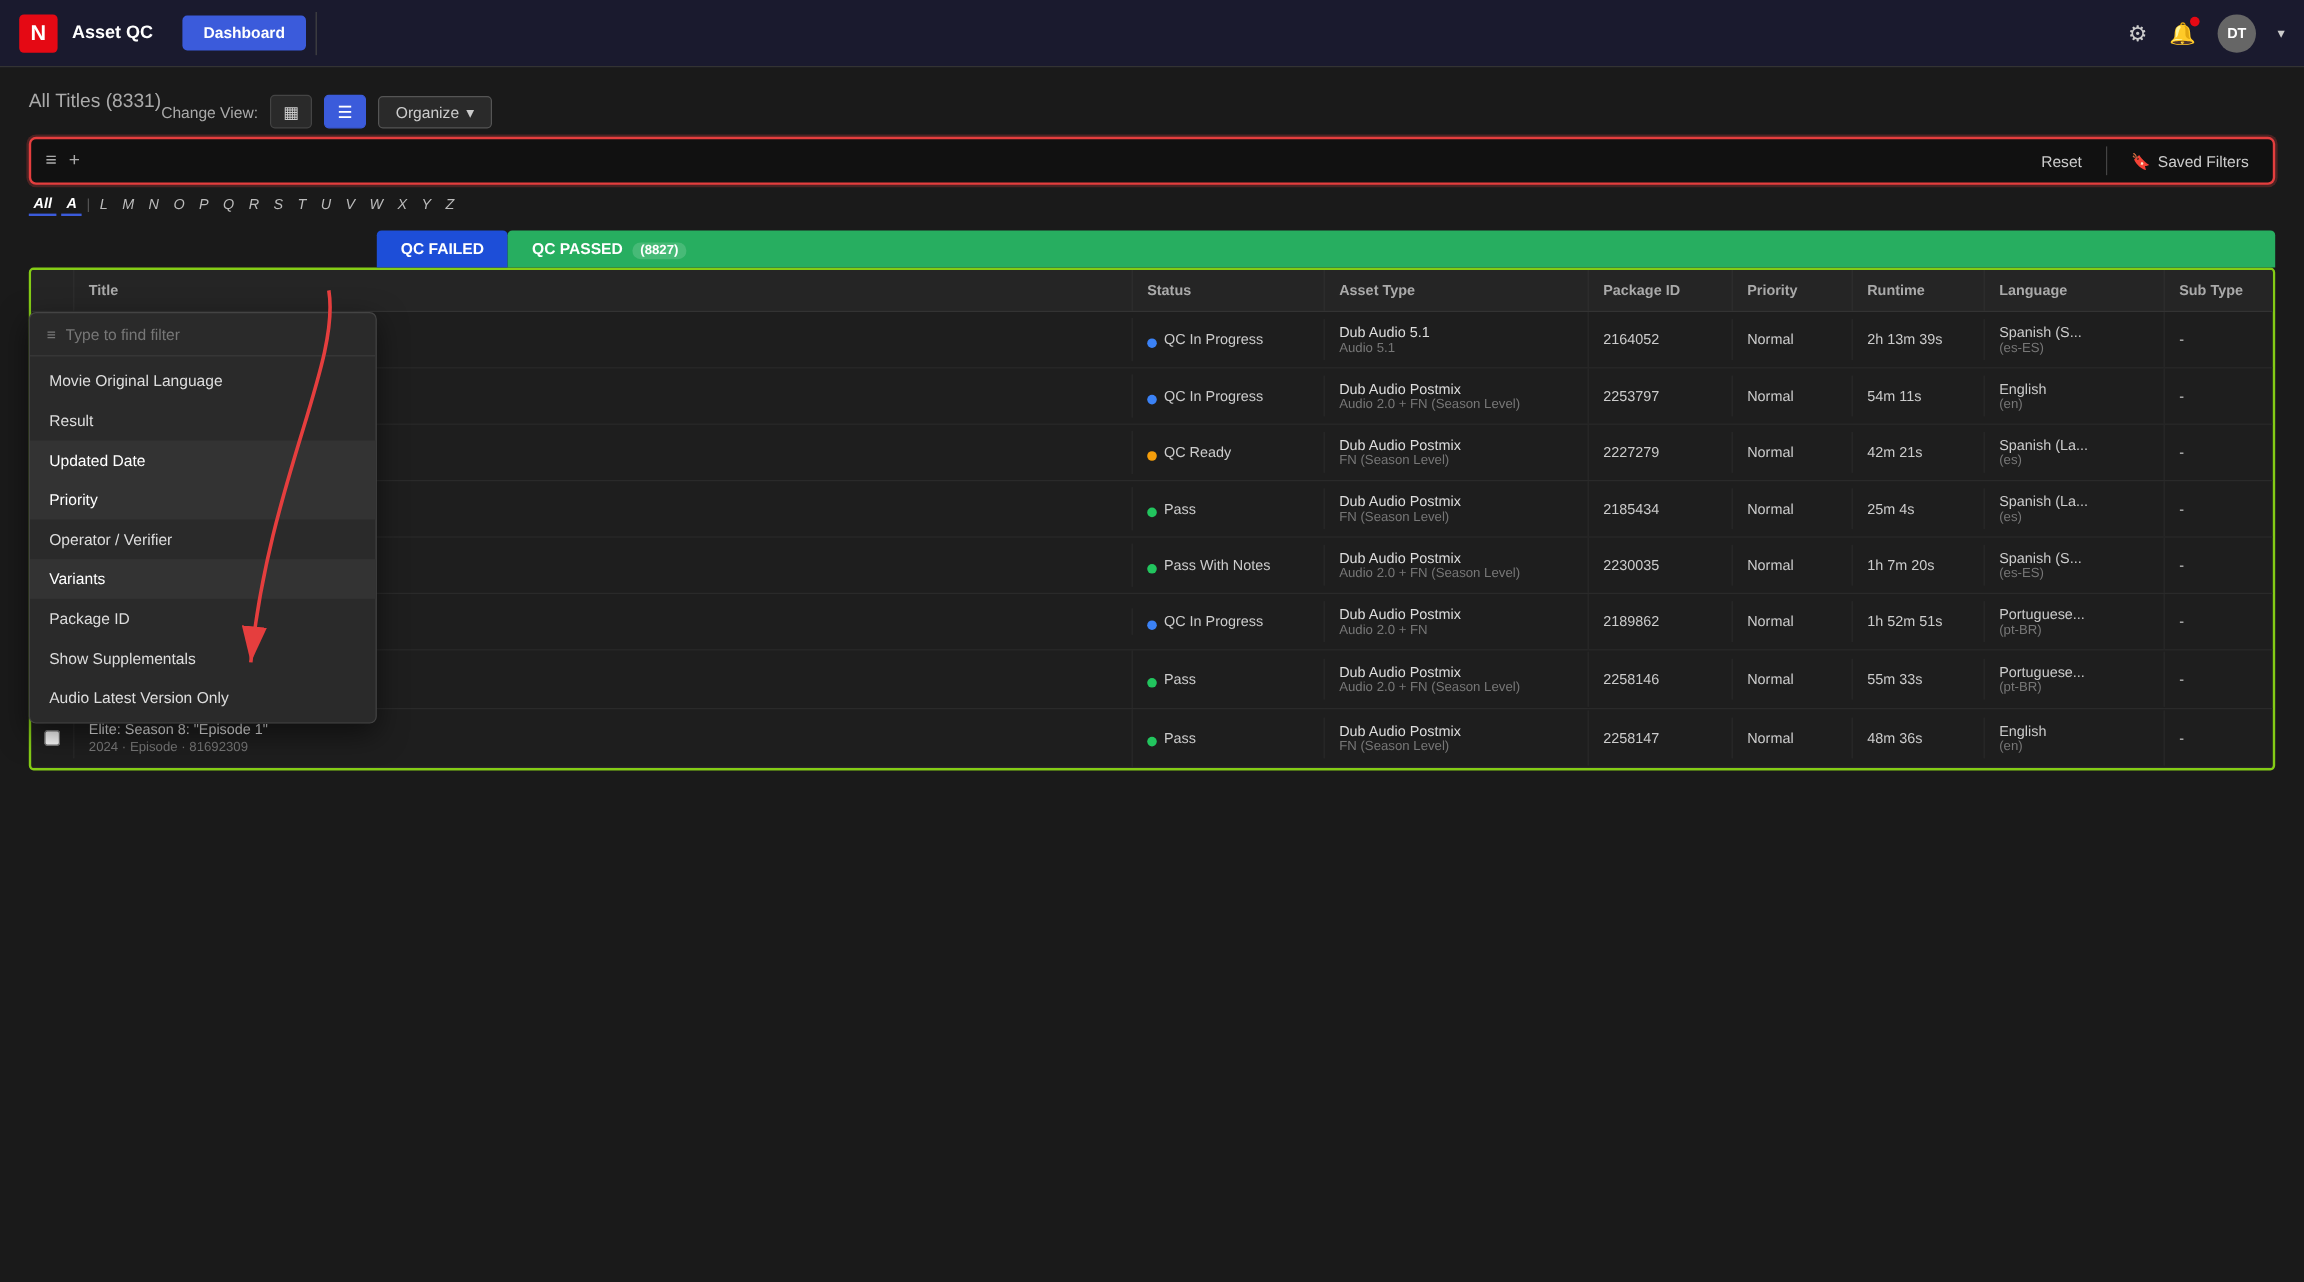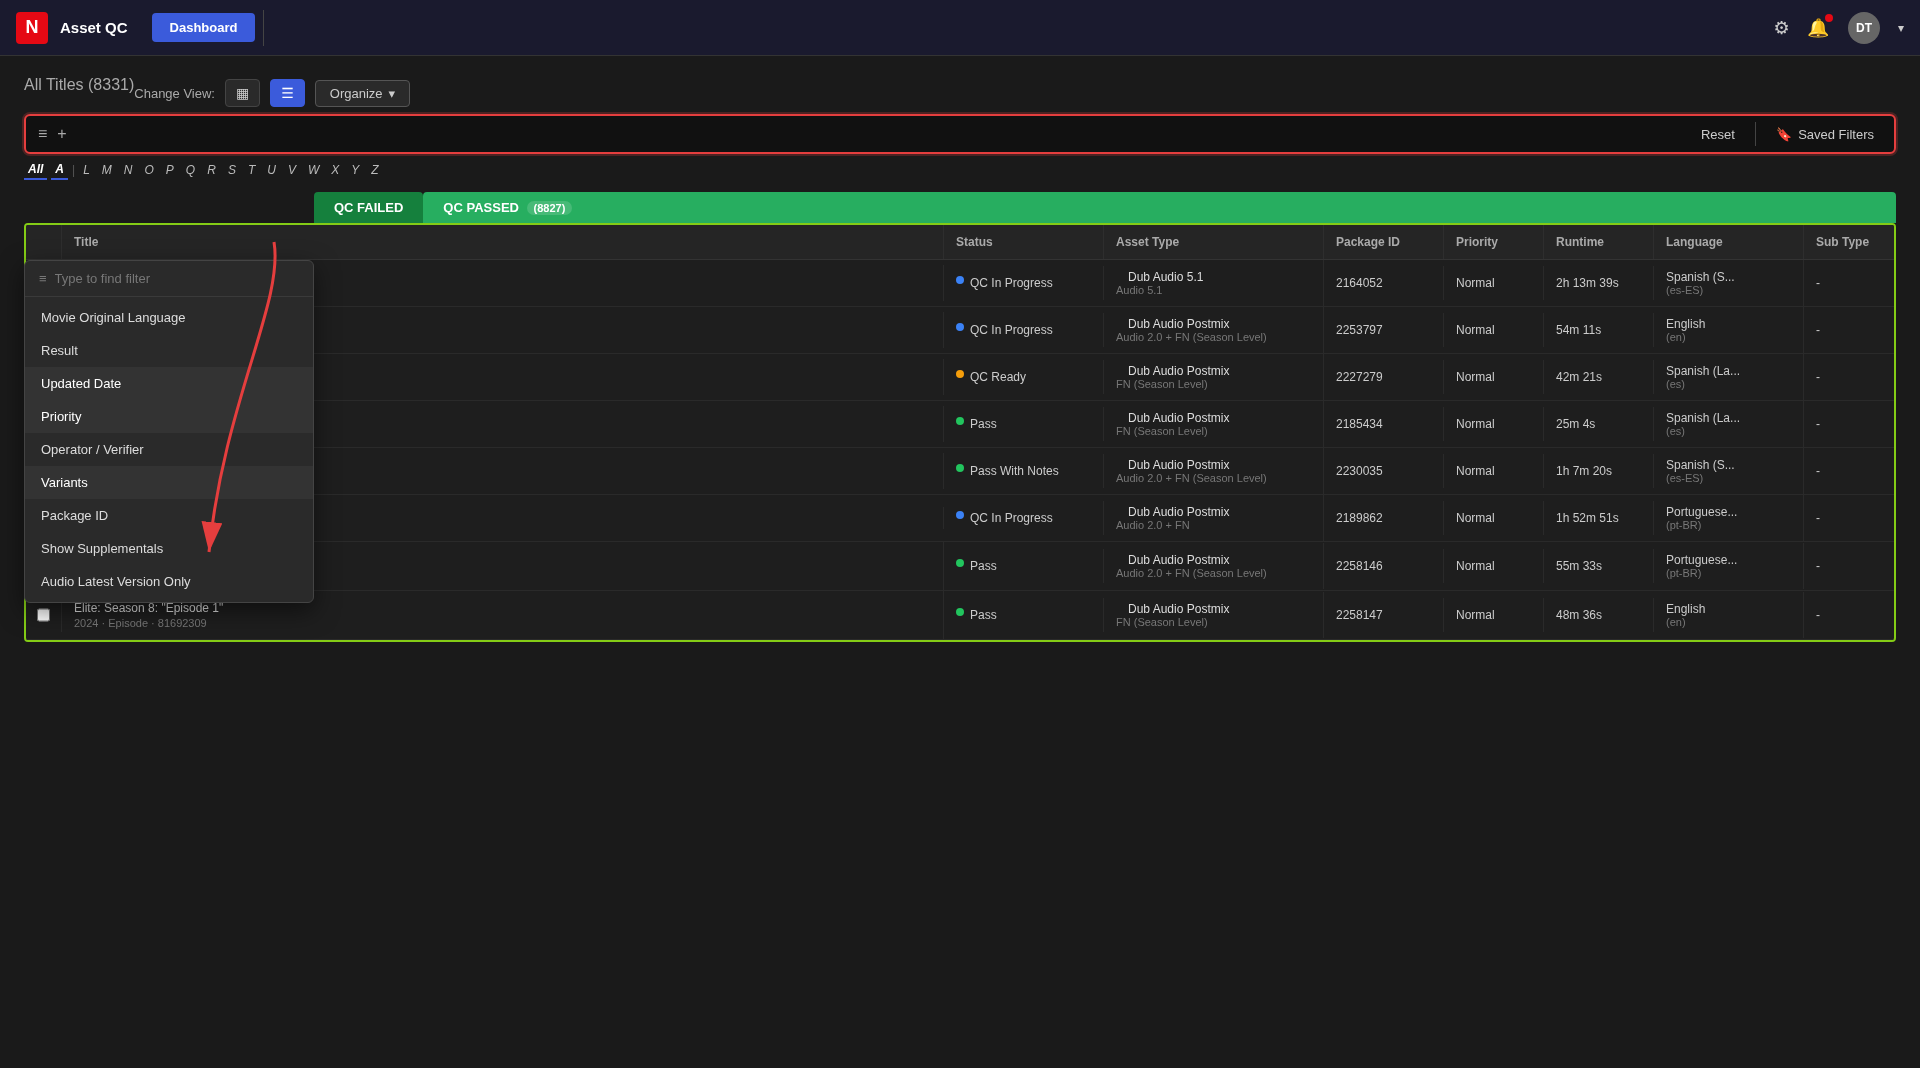--- a/index.html
+++ b/index.html
@@ -250,21 +250,21 @@
       z-index: 200;
     }
     .status-tab {
       padding: 8px 20px;
       font-size: 13px;
       font-weight: 600;
       cursor: pointer;
       border-radius: 4px 4px 0 0;
     }
     .status-tab.red {
-      background: #15803d;
+      background: #1d4ed8;
       color: #fff;
     }
     .status-tab.green {
       background: #27ae60;
       color: #fff;
       flex: 1;
     }
     .status-tab-num {
       background: rgba(255,255,255,0.15);
       border-radius: 10px;
@@ -354,26 +354,25 @@
     .status-dot {
       display: inline-block;
       width: 8px;
       height: 8px;
       border-radius: 50%;
       margin-right: 6px;
       flex-shrink: 0;
     }
     .status-cell {
       display: flex;
-      align-items: flex-start;
+      align-items: flex-end;
     }
     .asset-type-main {
       color: #ddd;
       font-size: 12px;
-      margin-left: 12px;
     }
     .asset-type-sub {
       color: #777;
       font-size: 11px;
     }
     .checkbox-cell {
       display: flex;
       align-items: center;
       justify-content: center;
     }

